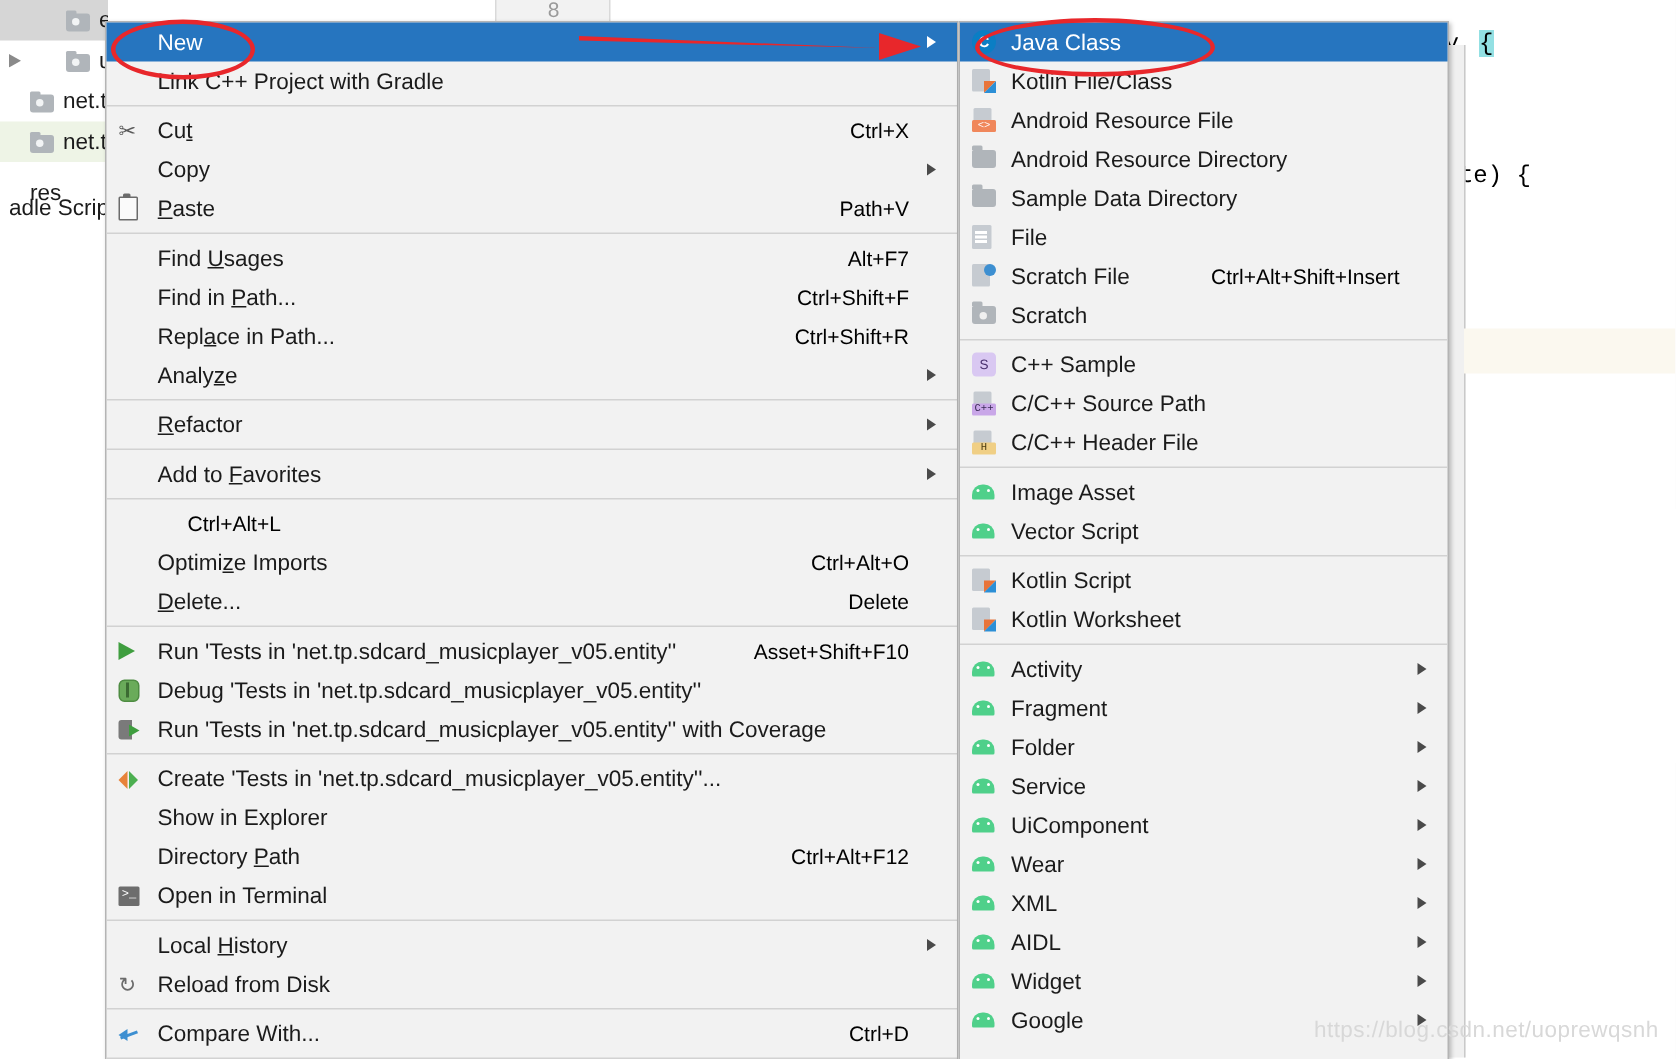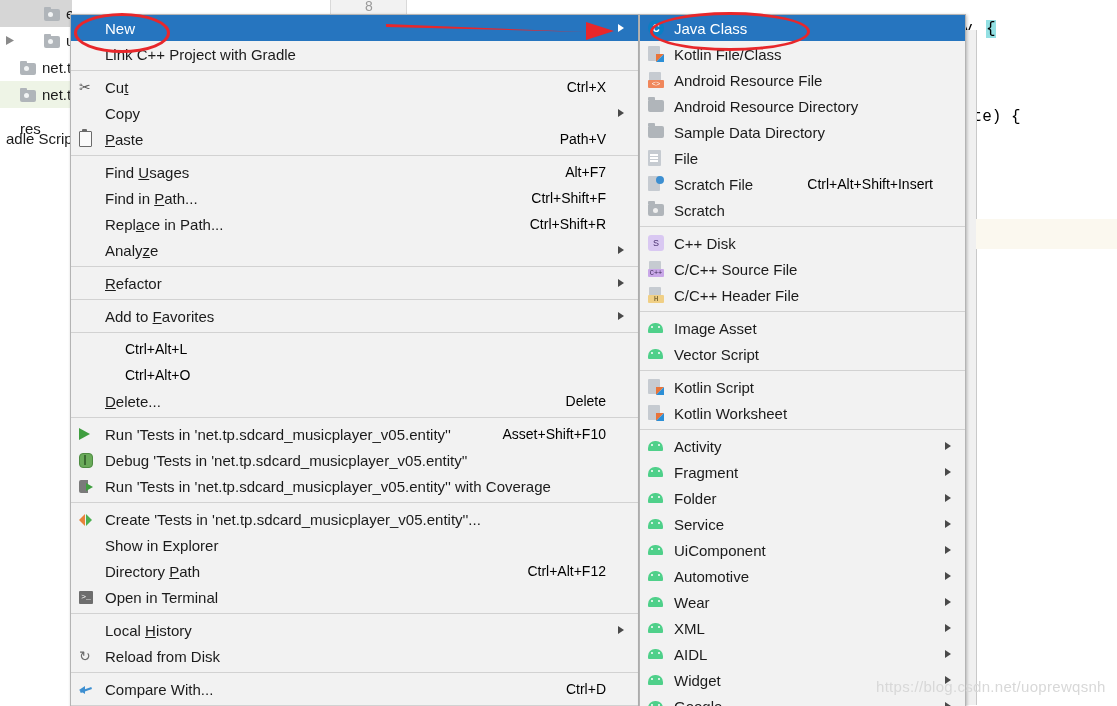--- a/index.html
+++ b/index.html
@@ -487,20 +487,21 @@
         </span>
       </div>
       <div class="sep"></div>
       <div class="mi">
         <span class="ico"></span>
         <span class="acc">Ctrl+Alt+L</span>
         <span class="arrow-spacer"></span>
       </div>
       <div class="mi">
         <span class="ico"></span>
+        <span class="lbl">Optimi<span class="u">z</span>e Imports</span>
         <span class="acc">Ctrl+Alt+O</span>
         <span class="arrow-spacer"></span>
       </div>
       <div class="mi">
         <span class="ico"></span>
         <span class="lbl"><span class="u">D</span>elete...</span>
         <span class="acc">Delete</span>
         <span class="arrow-spacer"></span>
       </div>
       <div class="sep"></div>
@@ -649,31 +650,31 @@
           <span class="ic-package"></span>
         </span>
         <span class="lbl">Scratch</span>
         <span class="arrow-spacer"></span>
       </div>
       <div class="sep"></div>
       <div class="mi">
         <span class="ico">
           <span class="ic-sclass">S</span>
         </span>
-        <span class="lbl">C++ Disk</span>
+        <span class="lbl">C++ Sample</span>
         <span class="arrow-spacer"></span>
       </div>
       <div class="mi">
         <span class="ico">
           <span class="ic-resfile ic-cppsrc">
             <span class="pg"></span>
             <span class="bar">C++</span>
           </span>
         </span>
-        <span class="lbl">C/C++ Source File</span>
+        <span class="lbl">C/C++ Source Path</span>
         <span class="arrow-spacer"></span>
       </div>
       <div class="mi">
         <span class="ico">
           <span class="ic-resfile ic-cpphdr">
             <span class="pg"></span>
             <span class="bar">H</span>
           </span>
         </span>
         <span class="lbl">C/C++ Header File</span>
@@ -760,29 +761,20 @@
         </span>
         <span class="lbl">UiComponent</span>
         <span class="arrow">
           <span class="tri"></span>
         </span>
       </div>
       <div class="mi">
         <span class="ico">
           <span class="ic-android"></span>
         </span>
-        <span class="lbl">Automotive</span>
-        <span class="arrow">
-          <span class="tri"></span>
-        </span>
-      </div>
-      <div class="mi">
-        <span class="ico">
-          <span class="ic-android"></span>
-        </span>
         <span class="lbl">Wear</span>
         <span class="arrow">
           <span class="tri"></span>
         </span>
       </div>
       <div class="mi">
         <span class="ico">
           <span class="ic-android"></span>
         </span>
         <span class="lbl">XML</span>

